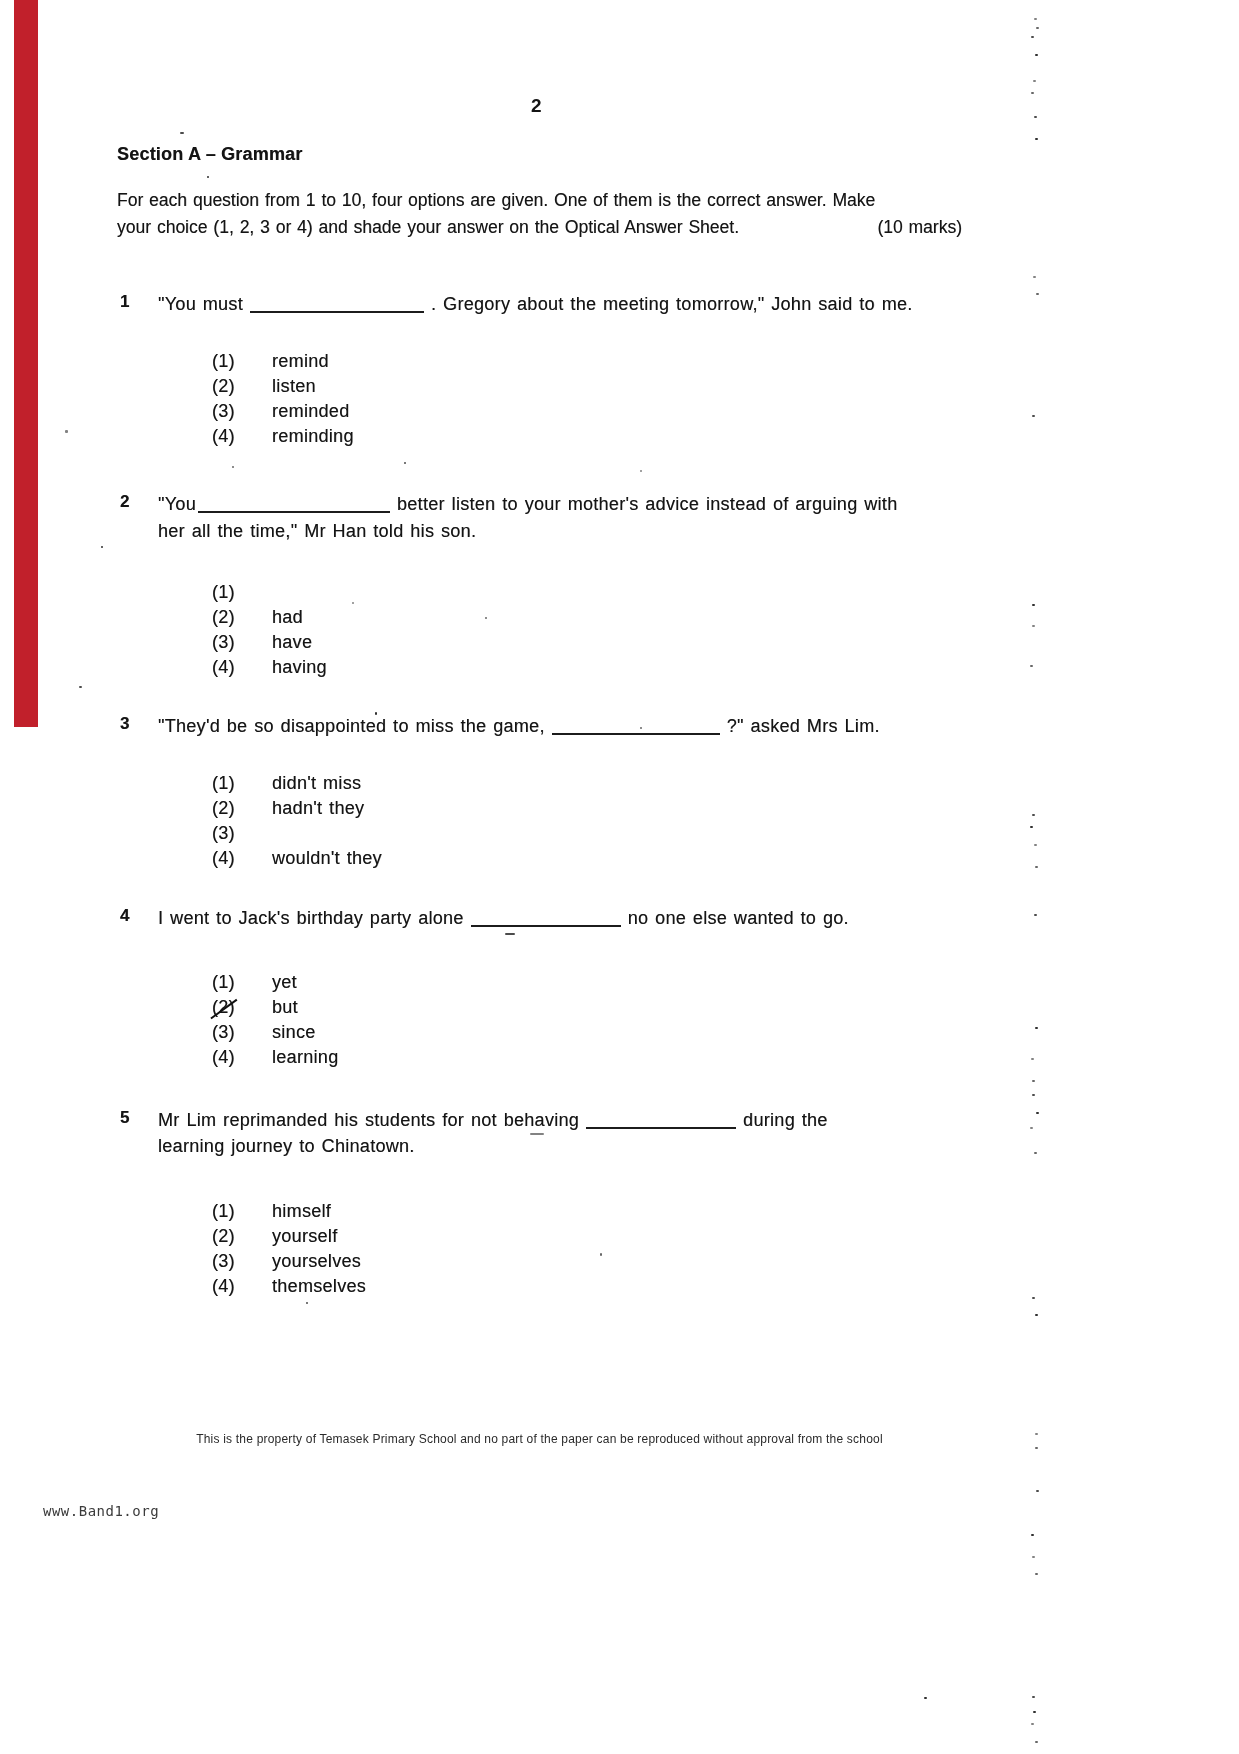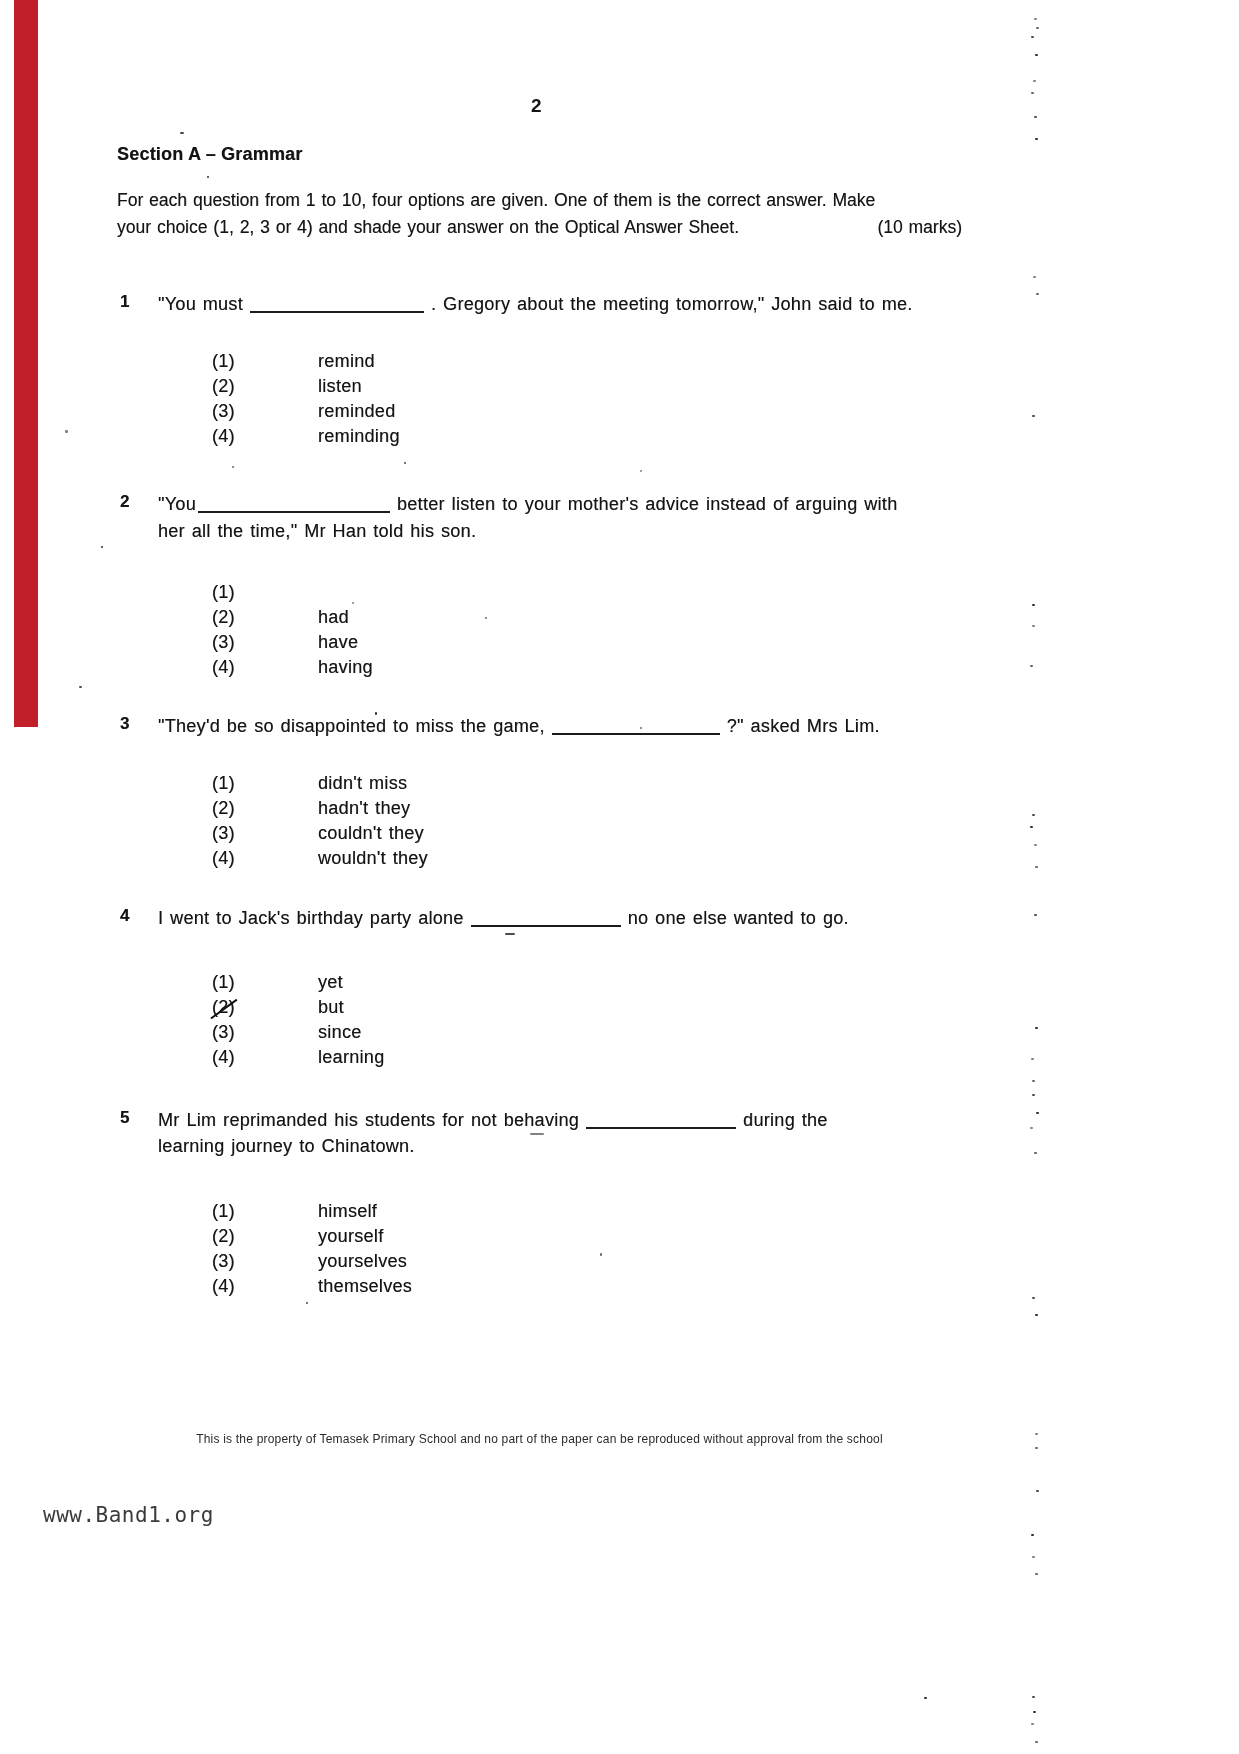--- a/index.html
+++ b/index.html
@@ -17,27 +17,27 @@
   .instr .row2{display:flex;justify-content:space-between;}
   .q{position:absolute;left:120px;width:845px;font-size:18px;letter-spacing:.3px;word-spacing:1.5px;
      text-shadow:.3px .3px .4px rgba(20,20,20,.5);}
   .qnum{position:absolute;left:0;top:0;font-weight:bold;font-size:17px;}
   .qbody{margin-left:38px;}
   .qline{line-height:24px;min-height:24px;}
   .blank{display:inline-block;border-bottom:2px solid #1c1c1c;height:15px;transform:translateY(3px);margin:0 7px;}
   .opts{margin-left:54px;}
   .opt{display:flex;height:25px;align-items:center;}
   .opt .mk{width:60px;flex:0 0 60px;position:relative;}
-  .opt .lb{flex:1;margin-left:46px;}
+  .opt .lb{flex:1;}
   .struck::after{content:"";position:absolute;left:-4px;top:52%;width:32px;height:2.4px;
                  background:#101010;transform:rotate(-36deg);}
   .footer{position:absolute;left:117px;top:1432px;width:845px;text-align:center;
           font-size:12px;color:#2a2a2a;letter-spacing:.2px;filter:blur(.45px);}
   .wm{position:absolute;left:43px;top:1503px;font-family:"DejaVu Sans Mono",monospace;
-      font-size:21px;color:#3b3b3b;letter-spacing:.5px;}
+      font-size:14px;color:#3b3b3b;letter-spacing:.5px;}
   .speck{position:absolute;background:#1c1c1c;border-radius:1px;}
 </style>
 </head>
 <body>
 
 <div class="page">
 
   <div class="stripe" style="background: rgb(193, 32, 43);"></div>
 
   <div class="pagenum">2</div>
@@ -110,21 +110,20 @@
         <div class="opt">
             <span class="mk">(1)</span>
             <span class="lb">didn't miss</span>
           </div>
         <div class="opt">
             <span class="mk">(2)</span>
             <span class="lb">hadn't they</span>
           </div>
         <div class="opt">
             <span class="mk">(3)</span>
-            <span class="lb">couldn't they</span>
           </div>
         <div class="opt">
             <span class="mk">(4)</span>
             <span class="lb">wouldn't they</span>
           </div>
       </div>
     </div>
   </div>
 
   <div class="q" style="top:906px">

